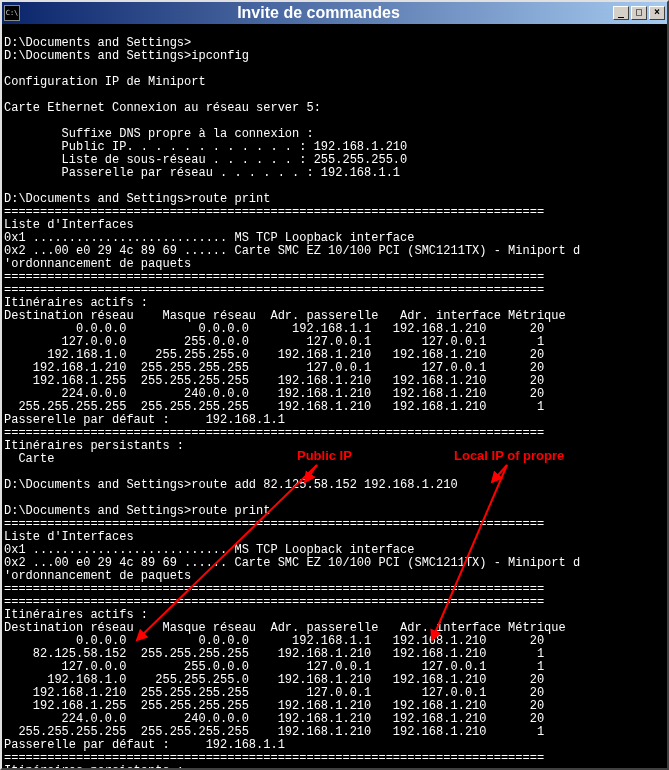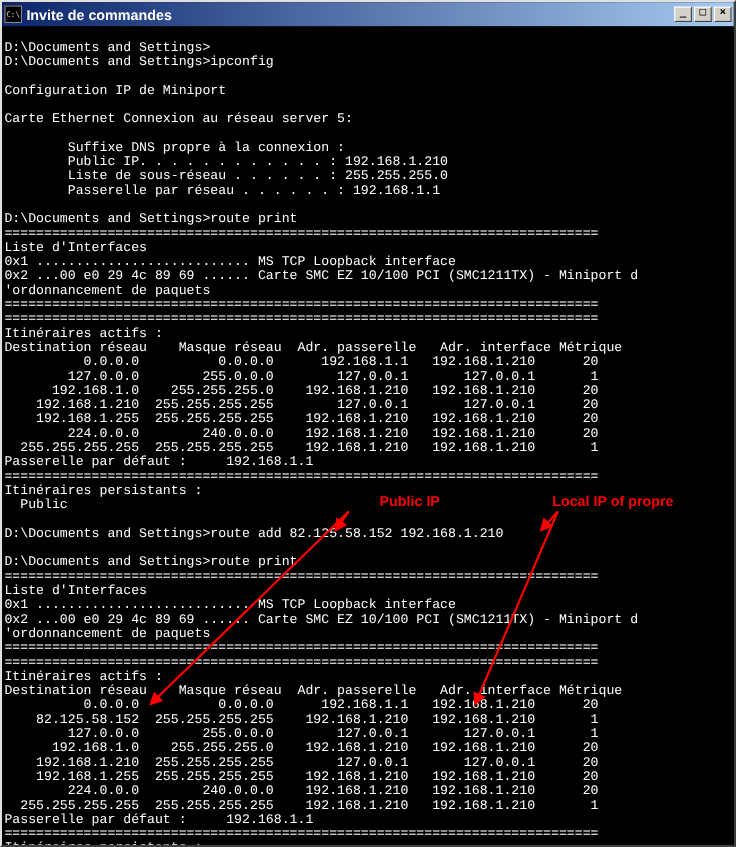--- a/index.html
+++ b/index.html
@@ -37,23 +37,24 @@
     margin-right: 4px;
     display: flex;
     align-items: center;
     justify-content: center;
     font-size: 7px;
     color: #ccc;
     font-family: monospace;
   }
   .title {
     color: #fff;
-    font-size: 13px;
+    font-size: 16px;
     font-weight: bold;
     flex: 1;
+    text-align: center;
   }
   .title-buttons { display: flex; gap: 2px; }
   .title-btn {
     width: 16px;
     height: 14px;
     background: #d4d0c8;
     border: 1px solid;
     border-color: #fff #404040 #404040 #fff;
     font-size: 10px;
     line-height: 10px;
@@ -76,21 +77,20 @@
     position: relative;
     letter-spacing: 0px;
   }
   .annotation {
     position: absolute;
     color: #ff0000;
     font-family: Arial, sans-serif;
     font-size: 13px;
     font-weight: bold;
     pointer-events: none;
-    margin-left: 48px;
   }
   .arrow-line {
     position: absolute;
     pointer-events: none;
   }
 </style>
 </head>
 <body>
 
 <div class="window">
@@ -130,21 +130,21 @@
 <span>          0.0.0.0          0.0.0.0      192.168.1.1   192.168.1.210      20</span>
 <span>        127.0.0.0        255.0.0.0        127.0.0.1       127.0.0.1       1</span>
 <span>      192.168.1.0    255.255.255.0    192.168.1.210   192.168.1.210      20</span>
 <span>    192.168.1.210  255.255.255.255        127.0.0.1       127.0.0.1      20</span>
 <span>    192.168.1.255  255.255.255.255    192.168.1.210   192.168.1.210      20</span>
 <span>        224.0.0.0        240.0.0.0    192.168.1.210   192.168.1.210      20</span>
 <span>  255.255.255.255  255.255.255.255    192.168.1.210   192.168.1.210       1</span>
 <span>Passerelle par défaut :     192.168.1.1</span>
 <span>===========================================================================</span>
 <span>Itinéraires persistants :</span>
-<span>  Public</span>
+<span>  Carte</span>
 <span></span>
 <span>D:\Documents and Settings&gt;route add 82.125.58.152 192.168.1.210</span>
 <span></span>
 <span>D:\Documents and Settings&gt;route print</span>
 <span>===========================================================================</span>
 <span>Liste d'Interfaces</span>
 <span>0x1 ........................... MS TCP Loopback interface</span>
 <span>0x2 ...00 e0 29 4c 89 69 ...... Carte SMC EZ 10/100 PCI (SMC1211TX) - Miniport d</span>
 <span>'ordonnancement de paquets</span>
 <span>===========================================================================</span>

